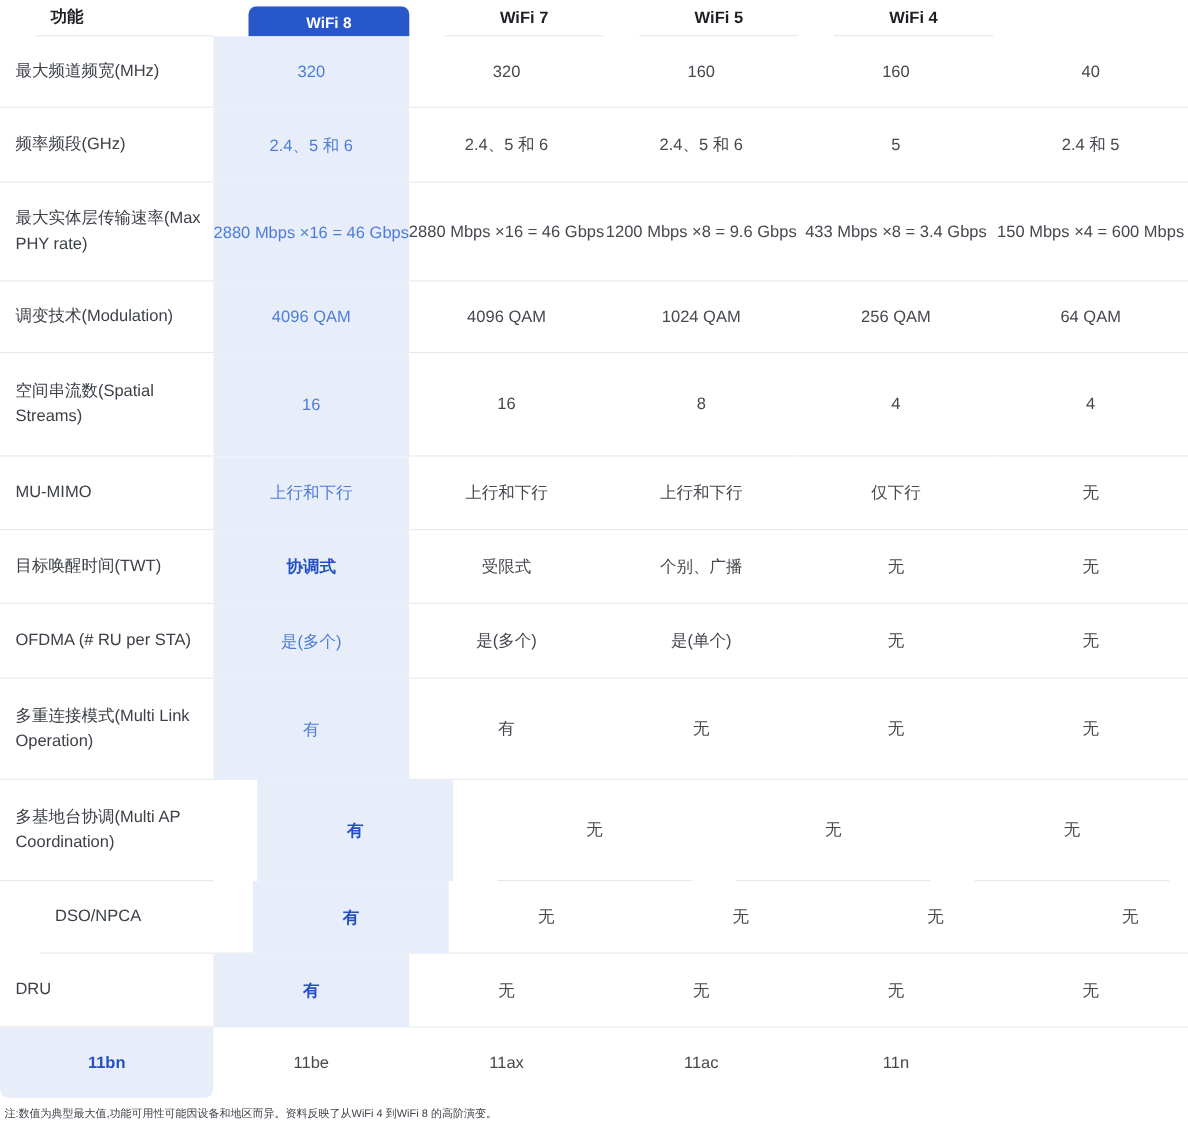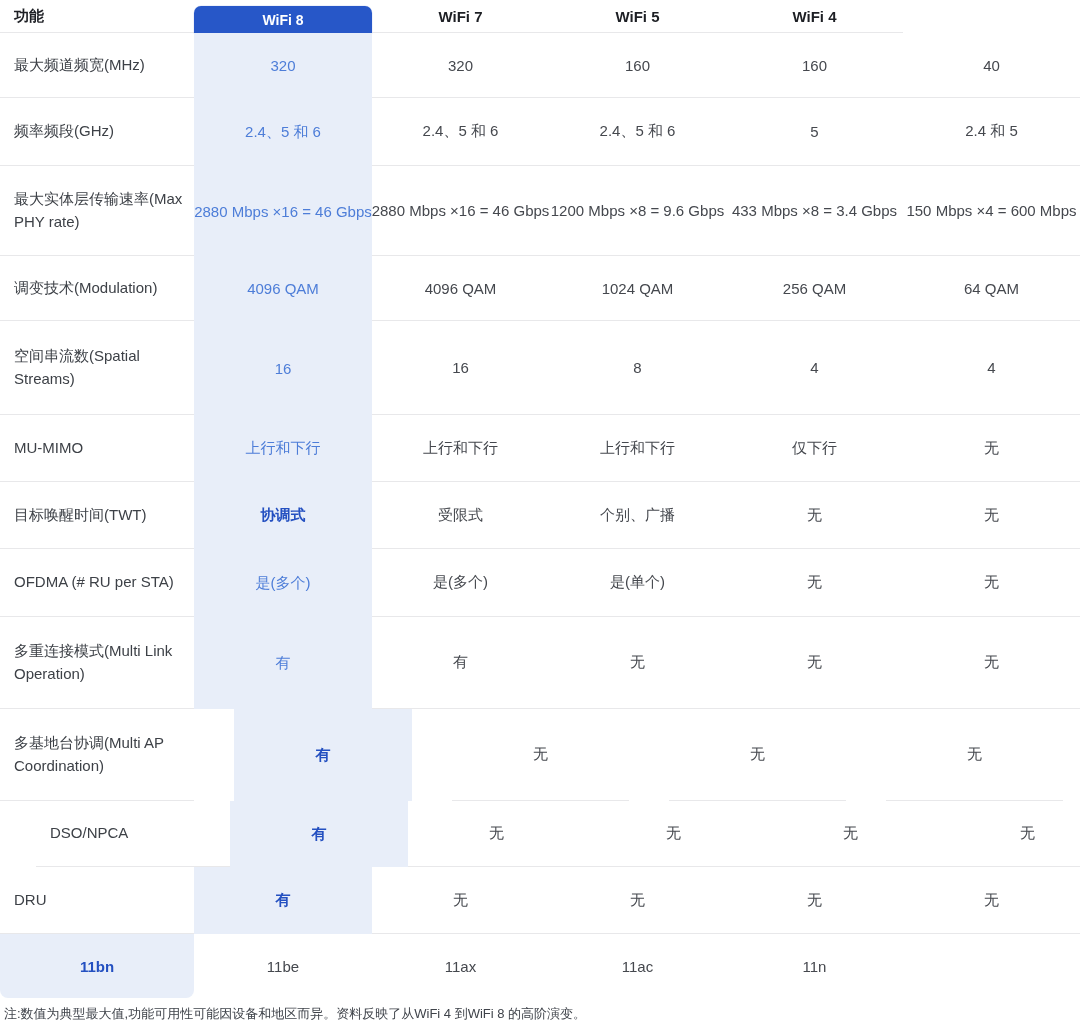--- a/index.html
+++ b/index.html
@@ -31,21 +31,21 @@
     border-bottom:1px solid var(--line);
   }
   .cell.lbl{
     justify-content:flex-start;text-align:left;
     padding-left:14px;padding-right:10px;
     color:var(--label-text);
     white-space:normal;line-height:1.5;
   }
   
   .row.header{height:33px;}
-  .row.header .cell{font-weight:700;color:var(--head-text);}
+  .row.header .cell{font-weight:700;color:var(--head-text);margin-left:32px;}
   .row.header .cell.feature{font-size:15px;}
   .cell.hl-head{
     border-bottom:none;
     align-items:flex-end;
     padding:0;
   }
   .pill{
     width:100%;height:27px;
     background:var(--accent);
     color:#ffffff;font-weight:700;font-size:14px;
@@ -59,21 +59,21 @@
     background:var(--hl-bg);
     border-bottom:none;
   }
   .cell.hl.b-light{color:var(--blue-light);}
   .cell.hl.b-bold{color:var(--blue-bold);font-weight:700;}
   .row.last .cell{border-bottom:none;}
   .row.last .cell.hl{border-radius:0 0 8px 8px;}
   .note{
     margin-top:7px;
     padding-left:4px;
-    font-size:13px;color:#3f434a;
+    font-size:10px;color:#3f434a;
     white-space:nowrap;
   }
 </style>
 </head>
 <body>
 
 <div class="page">
   <div class="table">
     <div class="row header">
       <div class="cell lbl feature">功能</div>

